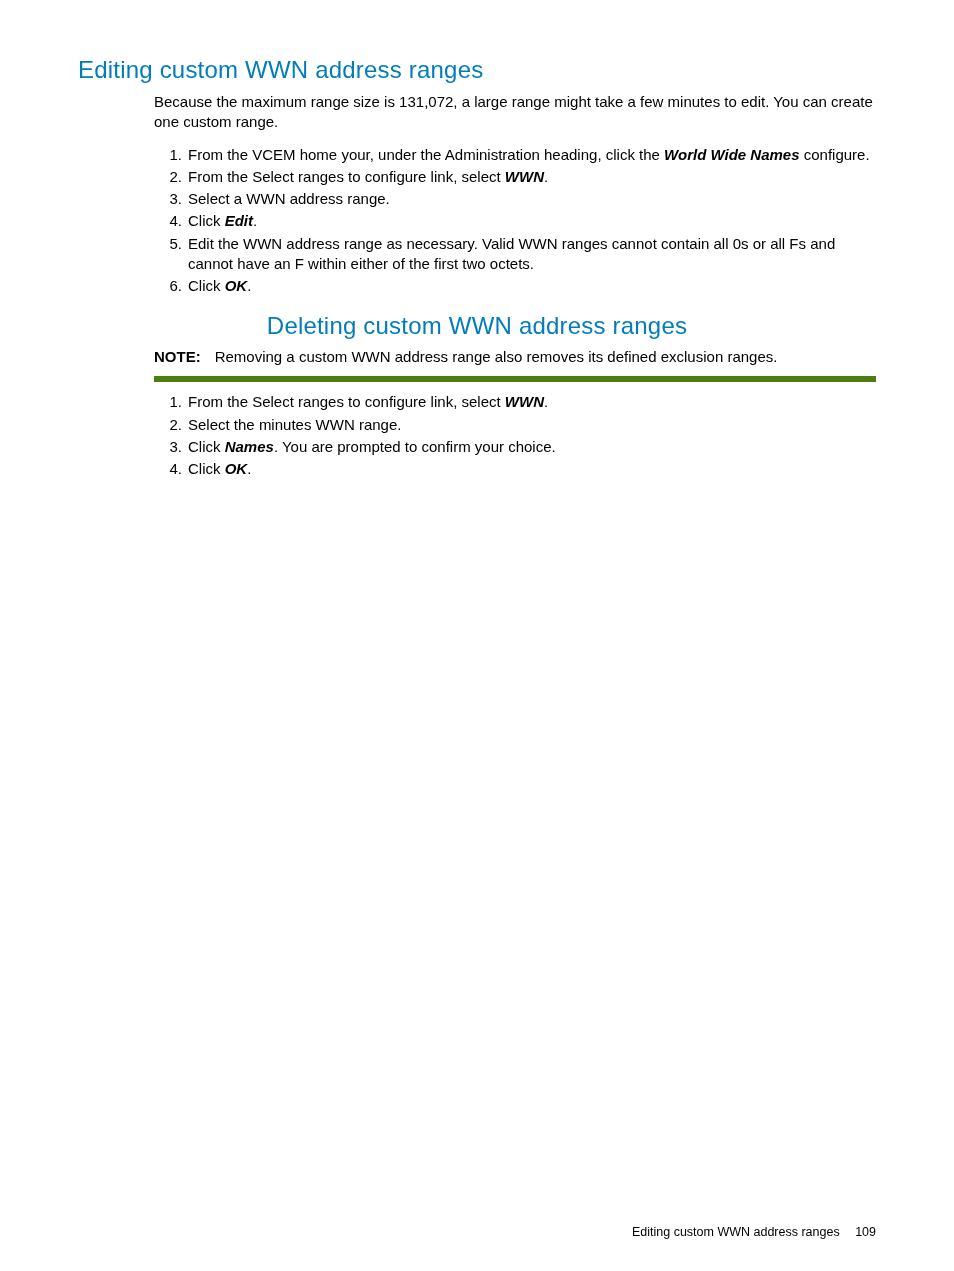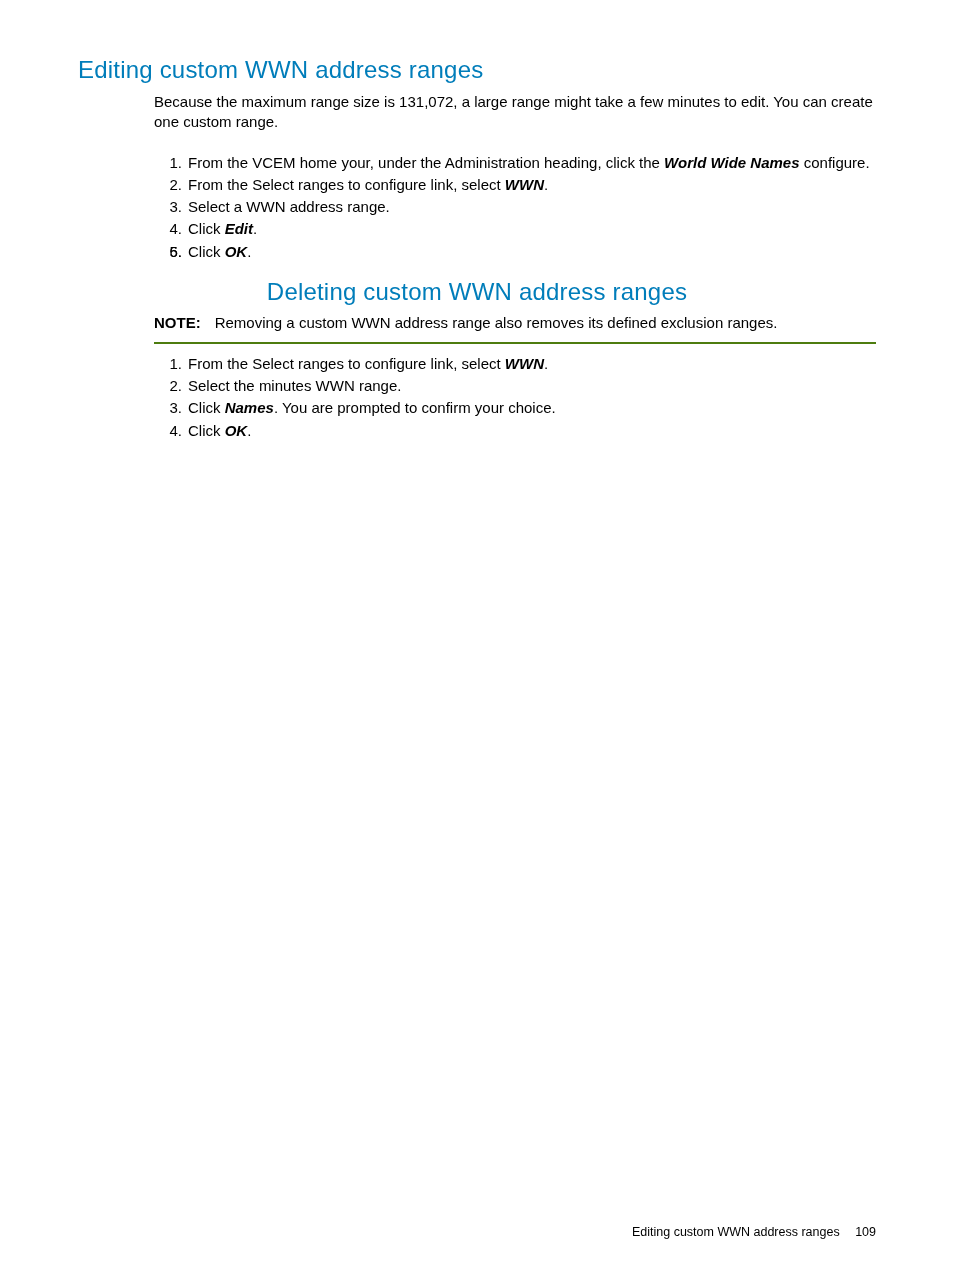--- a/index.html
+++ b/index.html
@@ -21,21 +21,21 @@
       font-weight: normal;
       margin-bottom: 8px;
       letter-spacing: 0.2px;
     }
     .content-block {
       padding-left: 76px;
     }
     .intro {
       font-size: 15px;
       line-height: 1.35;
-      margin-bottom: 20px;
+      margin-bottom: 12px;
       color: #000;
     }
     ol.steps {
       list-style: none;
       padding-left: 0;
       margin-top: 2px;
       margin-bottom: 16px;
     }
     ol.steps li {
       position: relative;
@@ -57,21 +57,21 @@
       font-style: italic;
     }
     .heading2 {
       margin-top: 4px;
       text-align: center;
     }
     .note-block {
       margin-top: 6px;
       margin-bottom: 10px;
       padding-bottom: 10px;
-      border-bottom: 2px solid #4d7c0f;
+      border-bottom: 6px solid #4d7c0f;
     }
     .note-label {
       font-weight: bold;
       font-size: 15px;
       margin-right: 14px;
     }
     .note-text {
       font-size: 15px;
     }
     .footer {
@@ -103,21 +103,21 @@
     <li>
       <span class="num">3.</span>
       <span>Select a WWN address range.</span><span class="bold"></span><span></span>
     </li>
     <li>
       <span class="num">4.</span>
       <span>Click </span><span class="bold">Edit</span><span>.</span>
     </li>
     <li>
       <span class="num">5.</span>
-      <span class="bold"></span><span></span>
+      <span>Edit the WWN address range as necessary. Valid WWN ranges cannot contain all 0s or all Fs and cannot have an F within either of the first two octets.</span><span class="bold"></span><span></span>
     </li>
     <li>
       <span class="num">6.</span>
       <span>Click </span><span class="bold">OK</span><span>.</span>
     </li>
   </ol>
 </div>
 
 <h2 class="heading heading2">Deleting custom WWN address ranges</h2>
 <div class="content-block">

